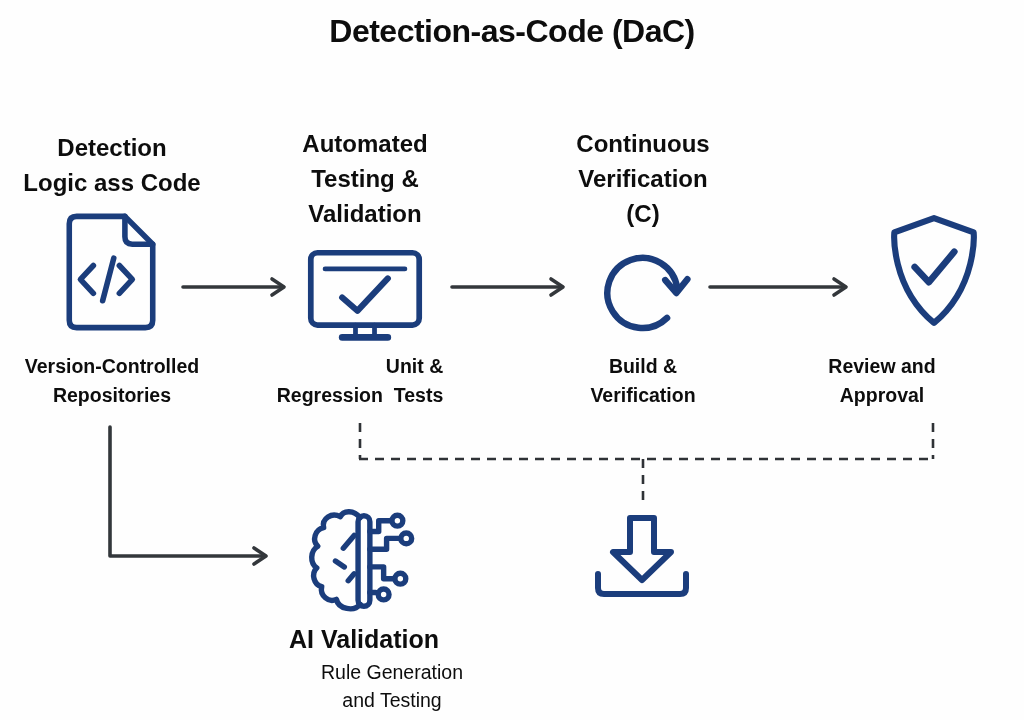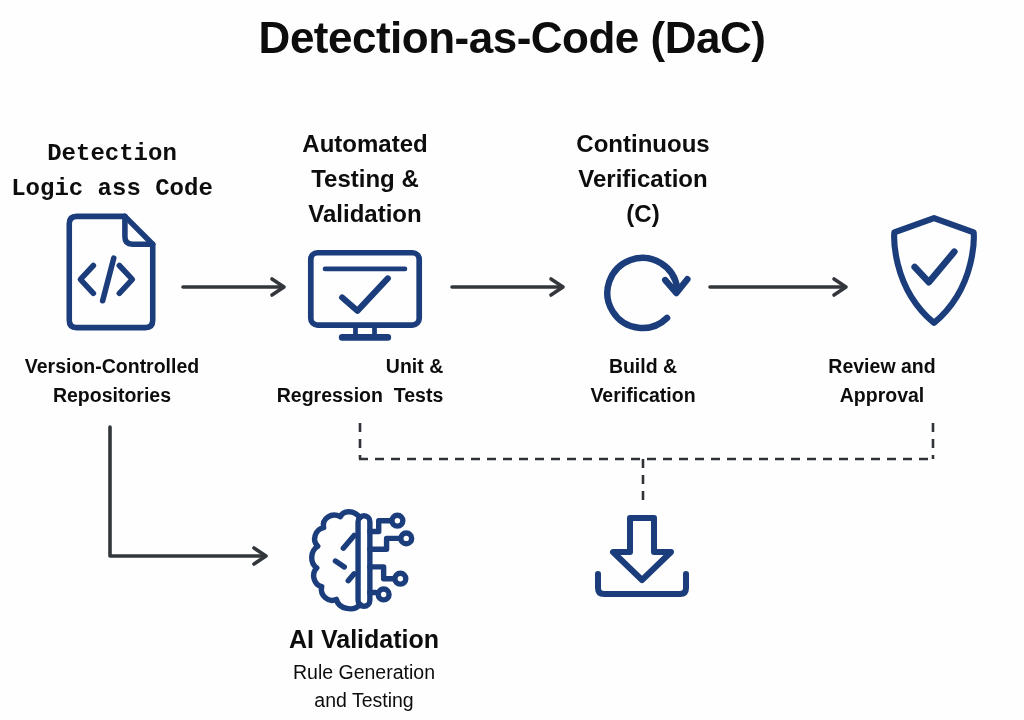--- a/index.html
+++ b/index.html
@@ -2,25 +2,25 @@
 <html><head>
 <meta charset="utf-8">
 <style>
   html,body{margin:0;padding:0;background:#fefefe;}
   #canvas{
     position:relative;width:1024px;height:720px;overflow:hidden;
     background:#fefefe;font-family:"Liberation Sans", sans-serif;color:#0d0d0d;
   }
   .abs{position:absolute;}
   .center{transform:translateX(-50%);text-align:center;}
-  .title{font-size:44px;font-weight:700;letter-spacing:-0.5px;white-space:pre;}
+  .title{font-size:32px;font-weight:700;letter-spacing:-0.5px;white-space:pre;}
   .stage-header{font-size:24px;font-weight:700;line-height:35px;white-space:pre;}
   .stage-sub{font-size:19.5px;font-weight:700;line-height:29px;white-space:pre;}
   .bottom-title{font-size:25px;font-weight:700;line-height:35px;white-space:pre;}
-  .bottom-sub{font-size:19.5px;font-weight:400;line-height:28px;white-space:pre;}
+  .bottom-sub{font-size:19.5px;font-weight:400;line-height:28px;white-space:pre;margin-left:28px;}
   .icon-blue{stroke:#1b3d7c;fill:none;}
   svg{display:block;}
 </style>
 </head>
 <body>
 
 <div id="canvas">
 
   <div class="abs center title" style="left:512px;top:13px;">Detection-as-Code (DaC)</div>
 
@@ -46,21 +46,21 @@
     </g>
 
     <g stroke="#2f3236" stroke-width="2.6" fill="none" stroke-dasharray="9 7">
       <path d="M360,423 V459"></path>
       <path d="M933,423 V459"></path>
       <path d="M359,459 H934"></path>
       <path d="M643,459 V503"></path>
     </g>
   </svg>
 
-  <div class="abs center stage-header" style="left:112px;top:136px;font-family:Liberation Mono, monospace;">Detection
+  <div class="abs center stage-header" style="left:112px;top:130px;">Detection
 Logic ass Code</div>
   <svg class="abs" style="left:60px;top:210px;" width="102" height="124" viewBox="0 0 110 130">
     <g class="icon-blue" stroke-width="6" stroke-linejoin="round" stroke-linecap="round">
       <path d="M70,5 H18 Q10,5 10,13 V117 Q10,125 18,125 H92 Q100,125 100,117 V35 Z"></path>
       <path d="M70,5 V27 Q70,35 78,35 H100"></path>
       <path d="M36,58 L22,73 L36,88"></path>
       <path d="M58,50 L46,96"></path>
       <path d="M64,58 L78,73 L64,88"></path>
     </g>
   </svg>

